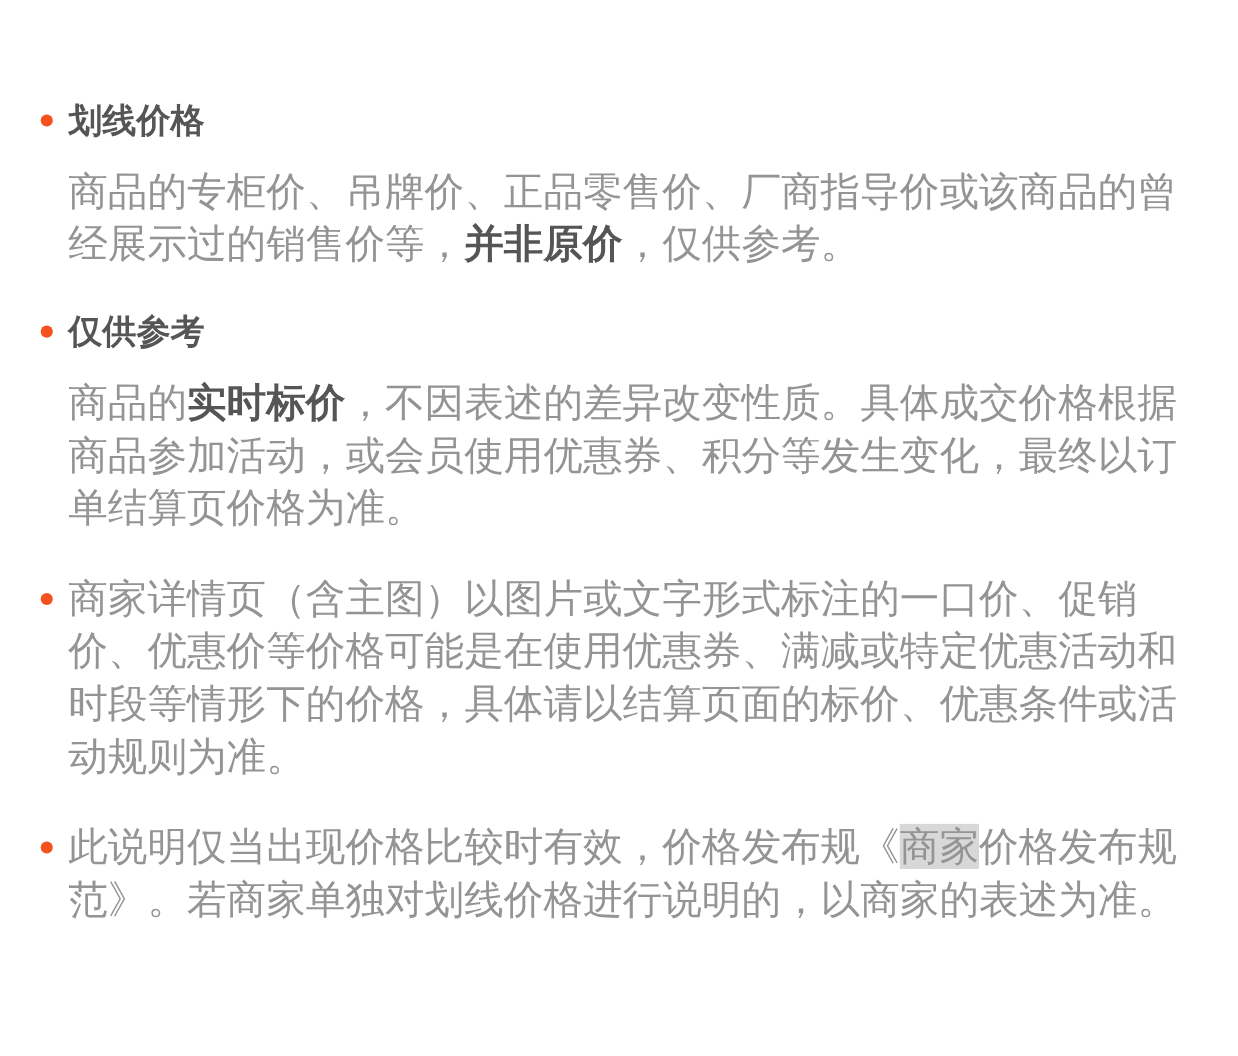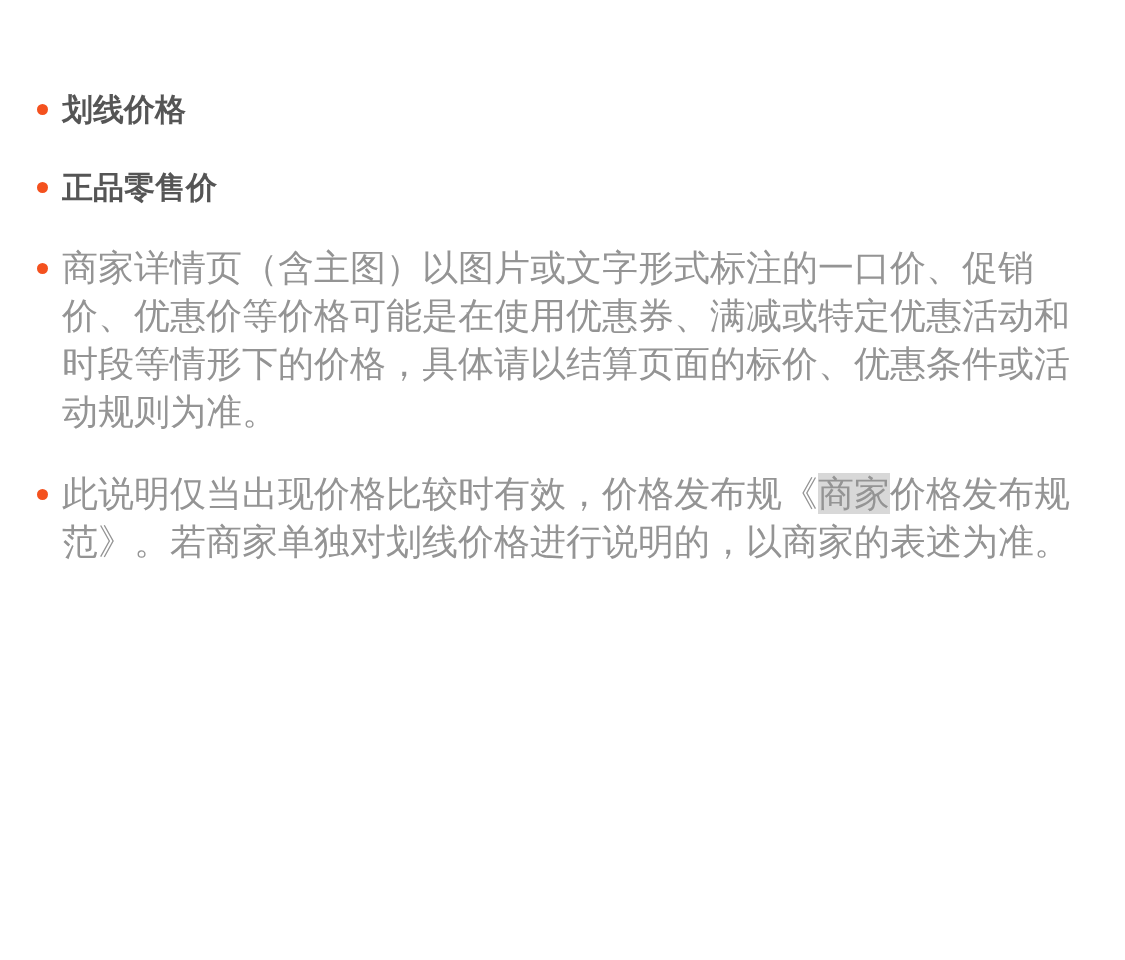--- a/index.html
+++ b/index.html
@@ -46,25 +46,30 @@
 </style>
 </head>
 <body>
 
 <div class="page">
 
   <ul class="notice-list">
     <li class="notice-item">
       <span class="bullet"></span>
       <h2 class="heading">划线价格</h2>
+      <p class="para"><span>商品的专柜价、吊牌价、正品零售价、厂商指导价或该商品的曾
+经展示过的销售价等，</span><span class="b">并非原价</span><span>，仅供参考。</span></p>
     </li>
 
     <li class="notice-item">
       <span class="bullet"></span>
-      <h2 class="heading">正品零售价</h2>
+      <h2 class="heading">仅供参考</h2>
+      <p class="para"><span>商品的</span><span class="b">实时标价</span><span>，不因表述的差异改变性质。具体成交价格根据
+商品参加活动，或会员使用优惠券、积分等发生变化，最终以订
+单结算页价格为准。</span></p>
     </li>
 
     <li class="notice-item no-heading">
       <span class="bullet"></span>
       <p class="para"><span>商家详情页（含主图）以图片或文字形式标注的一口价、促销
 价、优惠价等价格可能是在使用优惠券、满减或特定优惠活动和
 时段等情形下的价格，具体请以结算页面的标价、优惠条件或活
 动规则为准。</span></p>
     </li>
 

